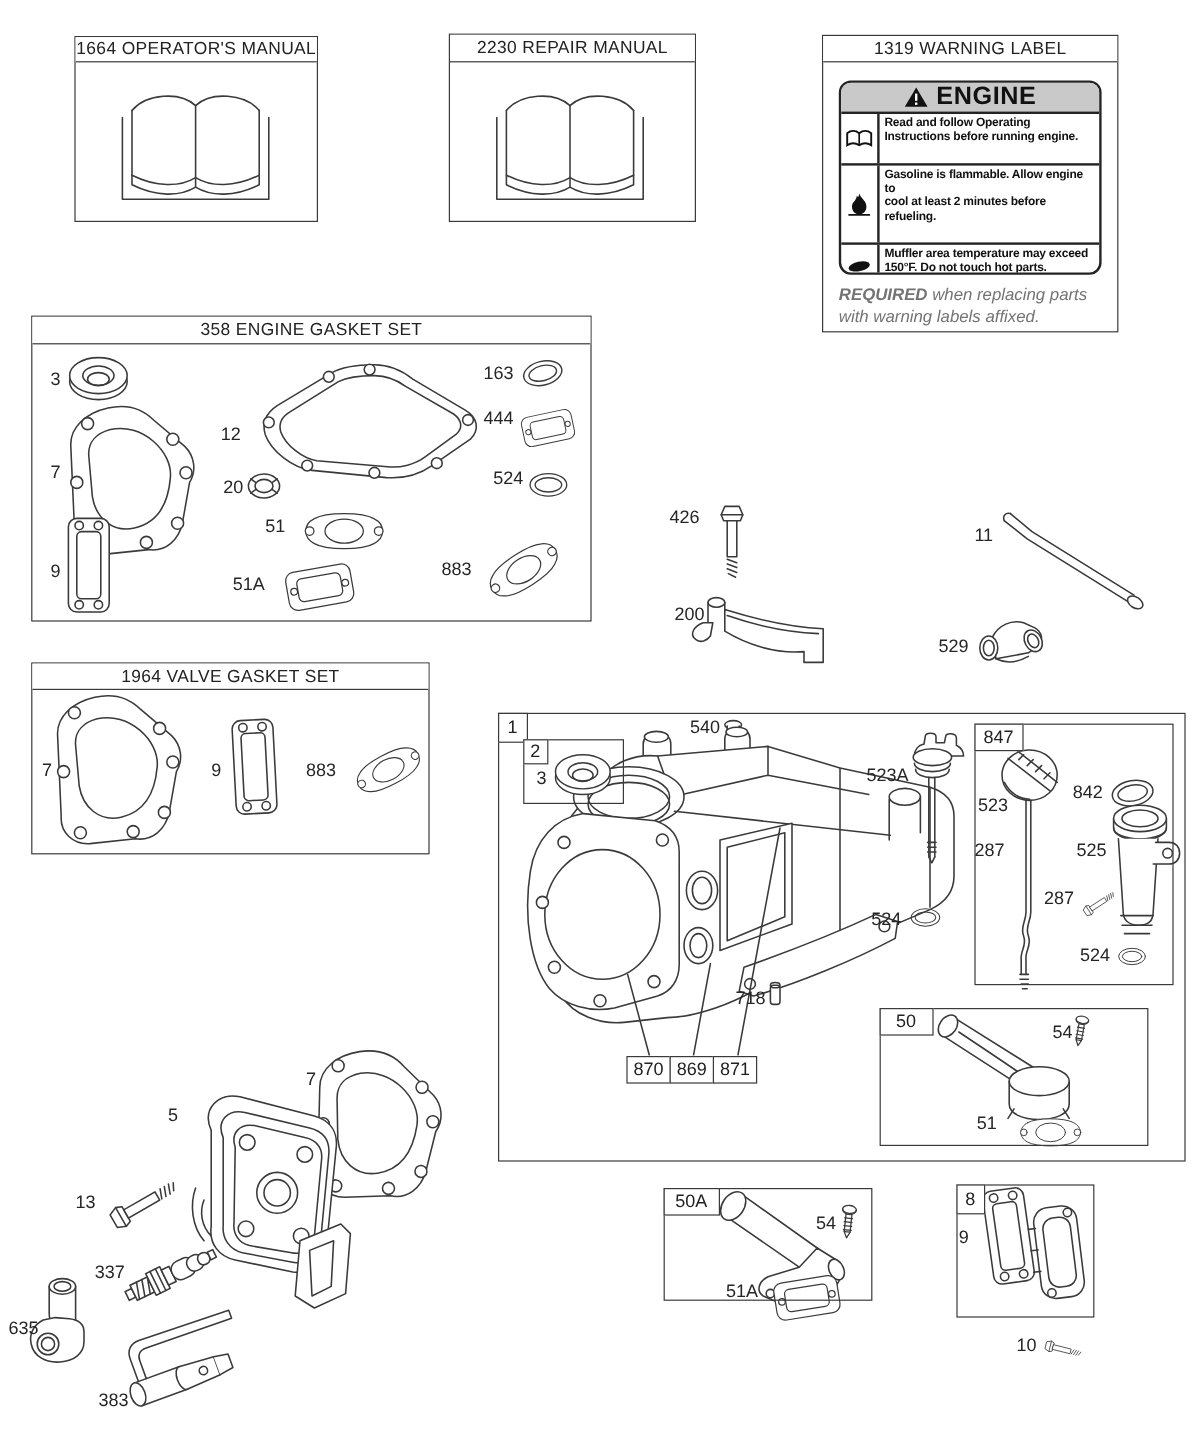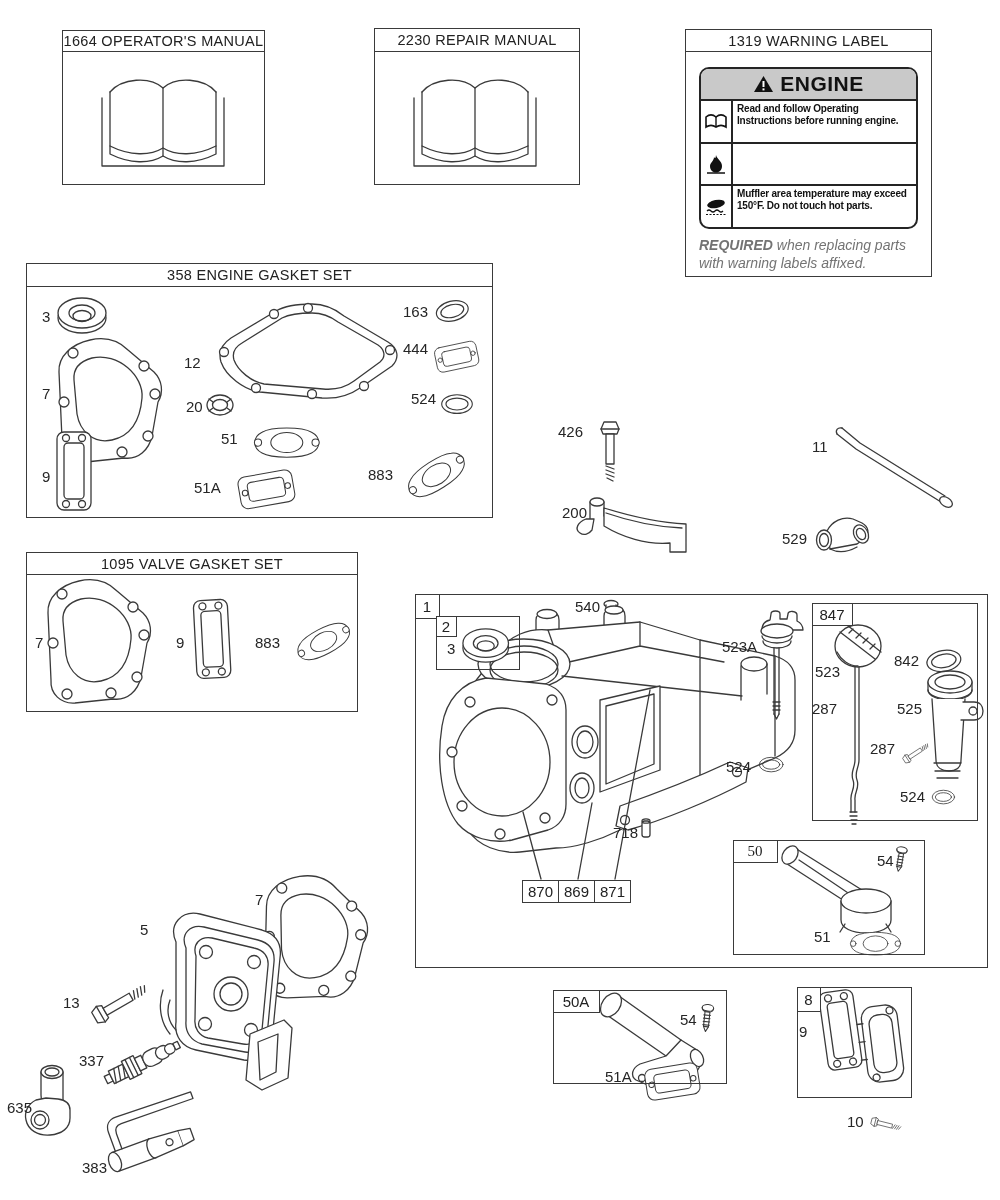--- a/index.html
+++ b/index.html
@@ -347,20 +347,24 @@
         <div>Instructions before running engine.</div>
       </div>
     </div>
     <div class="wrow">
       <div class="wicon">
         <svg width="22" height="20">
               <path d="M11,1 C12,5 17,7 17,12 C17,16 14.5,18.5 11,18.5 C7.5,18.5 5,16 5,12 C5,8.5 9,7 9,3 C9.8,4.5 10.6,5 11,1 Z" fill="#111"></path>
               <path d="M2,19 h18" stroke="#111" stroke-width="1.4"></path>
             </svg>
       </div>
+      <div class="wtxt">
+        <div>Gasoline is flammable. Allow engine to</div>
+        <div>cool at least 2 minutes before refueling.</div>
+      </div>
     </div>
     <div class="wrow">
       <div class="wicon">
         <svg width="24" height="20">
               <ellipse cx="12" cy="7" rx="9" ry="4" transform="rotate(-12 12 7)" fill="#111"></ellipse>
               <path d="M3,14 q2,-2 4,0 q2,2 4,0 q2,-2 4,0 q2,2 4,0" stroke="#111" stroke-width="1.2" fill="none"></path>
               <path d="M2,17.5 h20" stroke="#111" stroke-width="1.2" stroke-dasharray="2,1.5"></path>
             </svg>
       </div>
       <div class="wtxt">
@@ -373,42 +377,42 @@
     <b><i><span>REQUIRED</span></i></b><span> when replacing parts</span><br>
     <span>with warning labels affixed.</span>
   </div>
 </div>
 
 <div class="box lay" style="left:26px;top:263px;width:467px;height:255px;">
   <div class="hdr" style="height:22px;text-align:right;">358 ENGINE GASKET SET</div>
 </div>
 
 <div class="box lay" style="left:26px;top:552px;width:332px;height:160px;">
-  <div class="hdr" style="height:21px;">1095 VALVE GASKET SET</div>
+  <div class="hdr" style="height:21px;">1964 VALVE GASKET SET</div>
 </div>
 
 <div class="box lay" style="left:415px;top:594px;width:573px;height:374px;">
   <div class="cell" style="left:-1.5px;top:-1.5px;width:25px;height:25px;">
         <span>1</span>
       </div>
 </div>
 
 <div class="box lay" style="left:436px;top:616px;width:84px;height:54px;">
   <div class="cell" style="left:-1.5px;top:-1.5px;width:21px;height:21px;">
         <span>2</span>
       </div>
 </div>
 
 <div class="box lay" style="left:812px;top:603px;width:166px;height:218px;">
   <div class="cell" style="left:-1.5px;top:-1.5px;width:41px;height:23px;">
         <span>847</span>
       </div>
 </div>
 
-<div class="box lay" style="left:733px;top:840px;width:192px;height:115px;font-family:Liberation Serif, serif;">
+<div class="box lay" style="left:733px;top:840px;width:224px;height:115px;">
   <div class="cell" style="left:-1.5px;top:-1.5px;width:45px;height:23px;">
         <span>50</span>
       </div>
 </div>
 
 <div class="box lay" style="left:553px;top:990px;width:174px;height:94px;">
   <div class="cell" style="left:-1.5px;top:-1.5px;width:47px;height:23px;">
         <span>50A</span>
       </div>
 </div>

